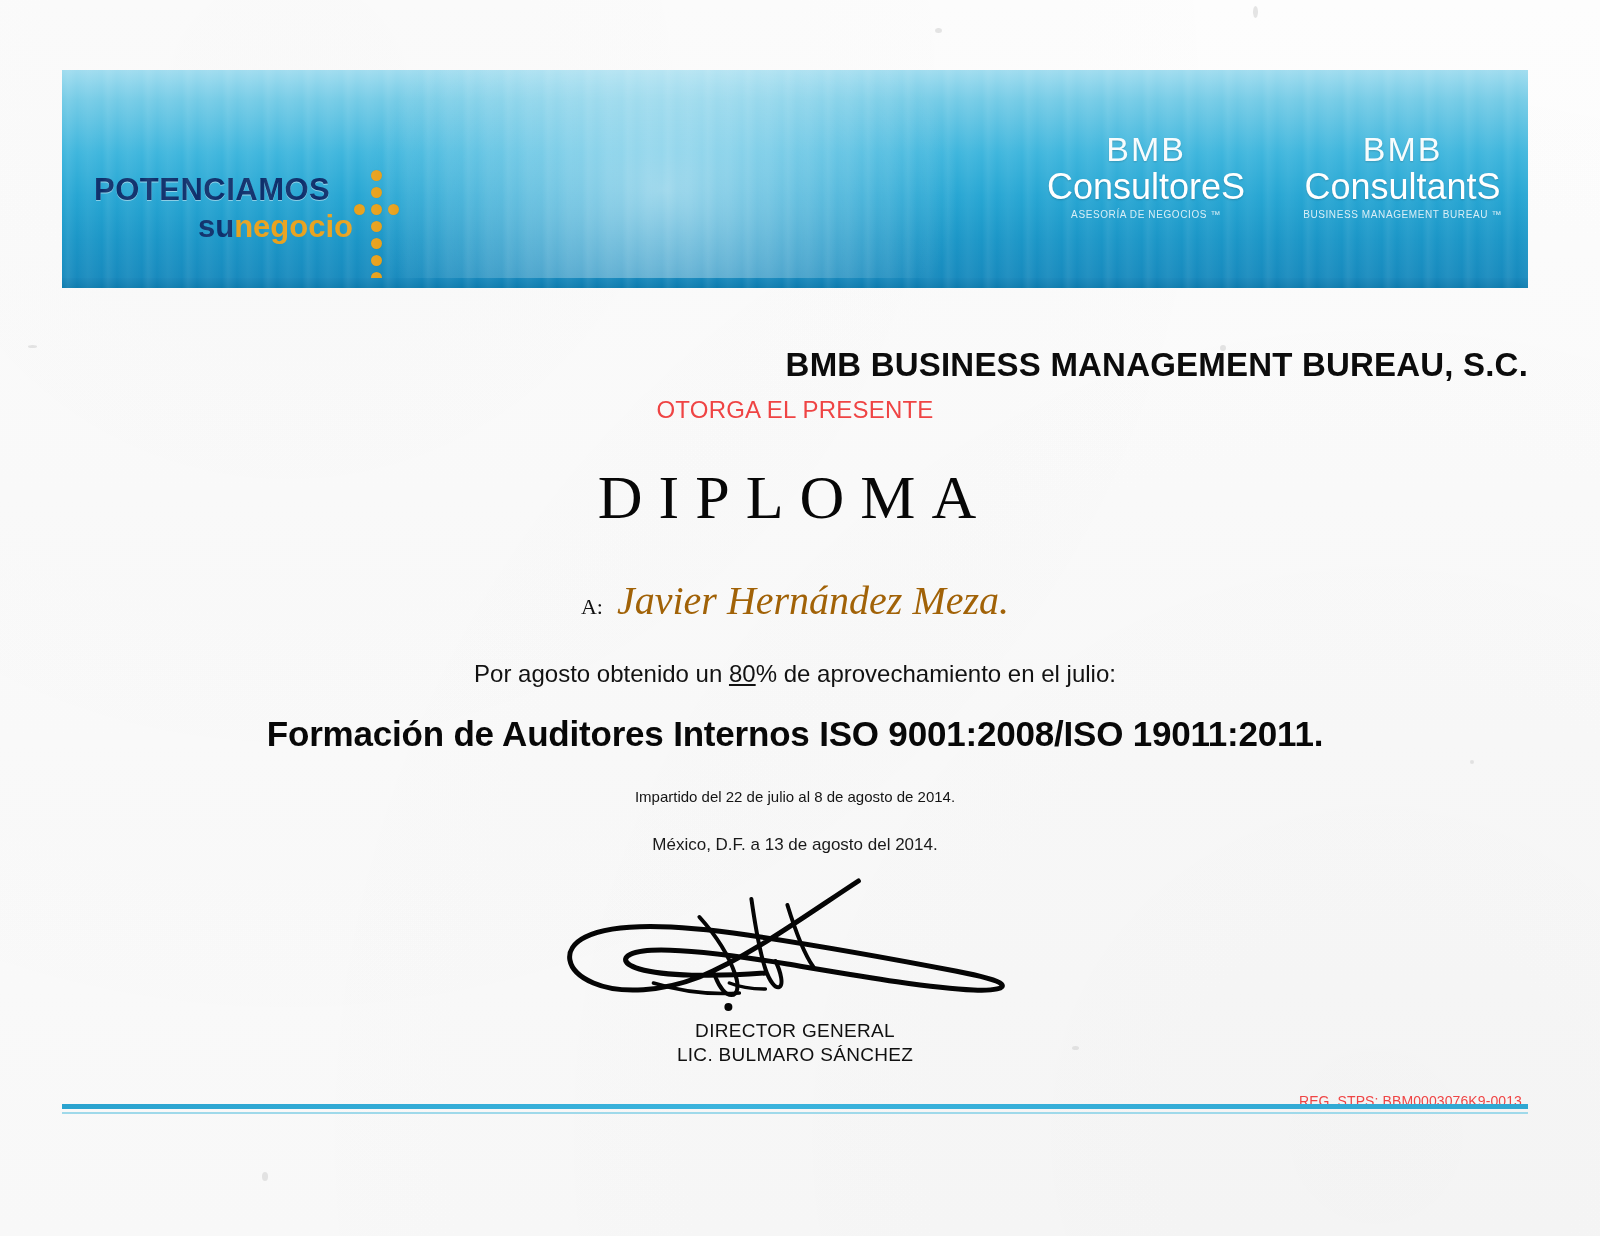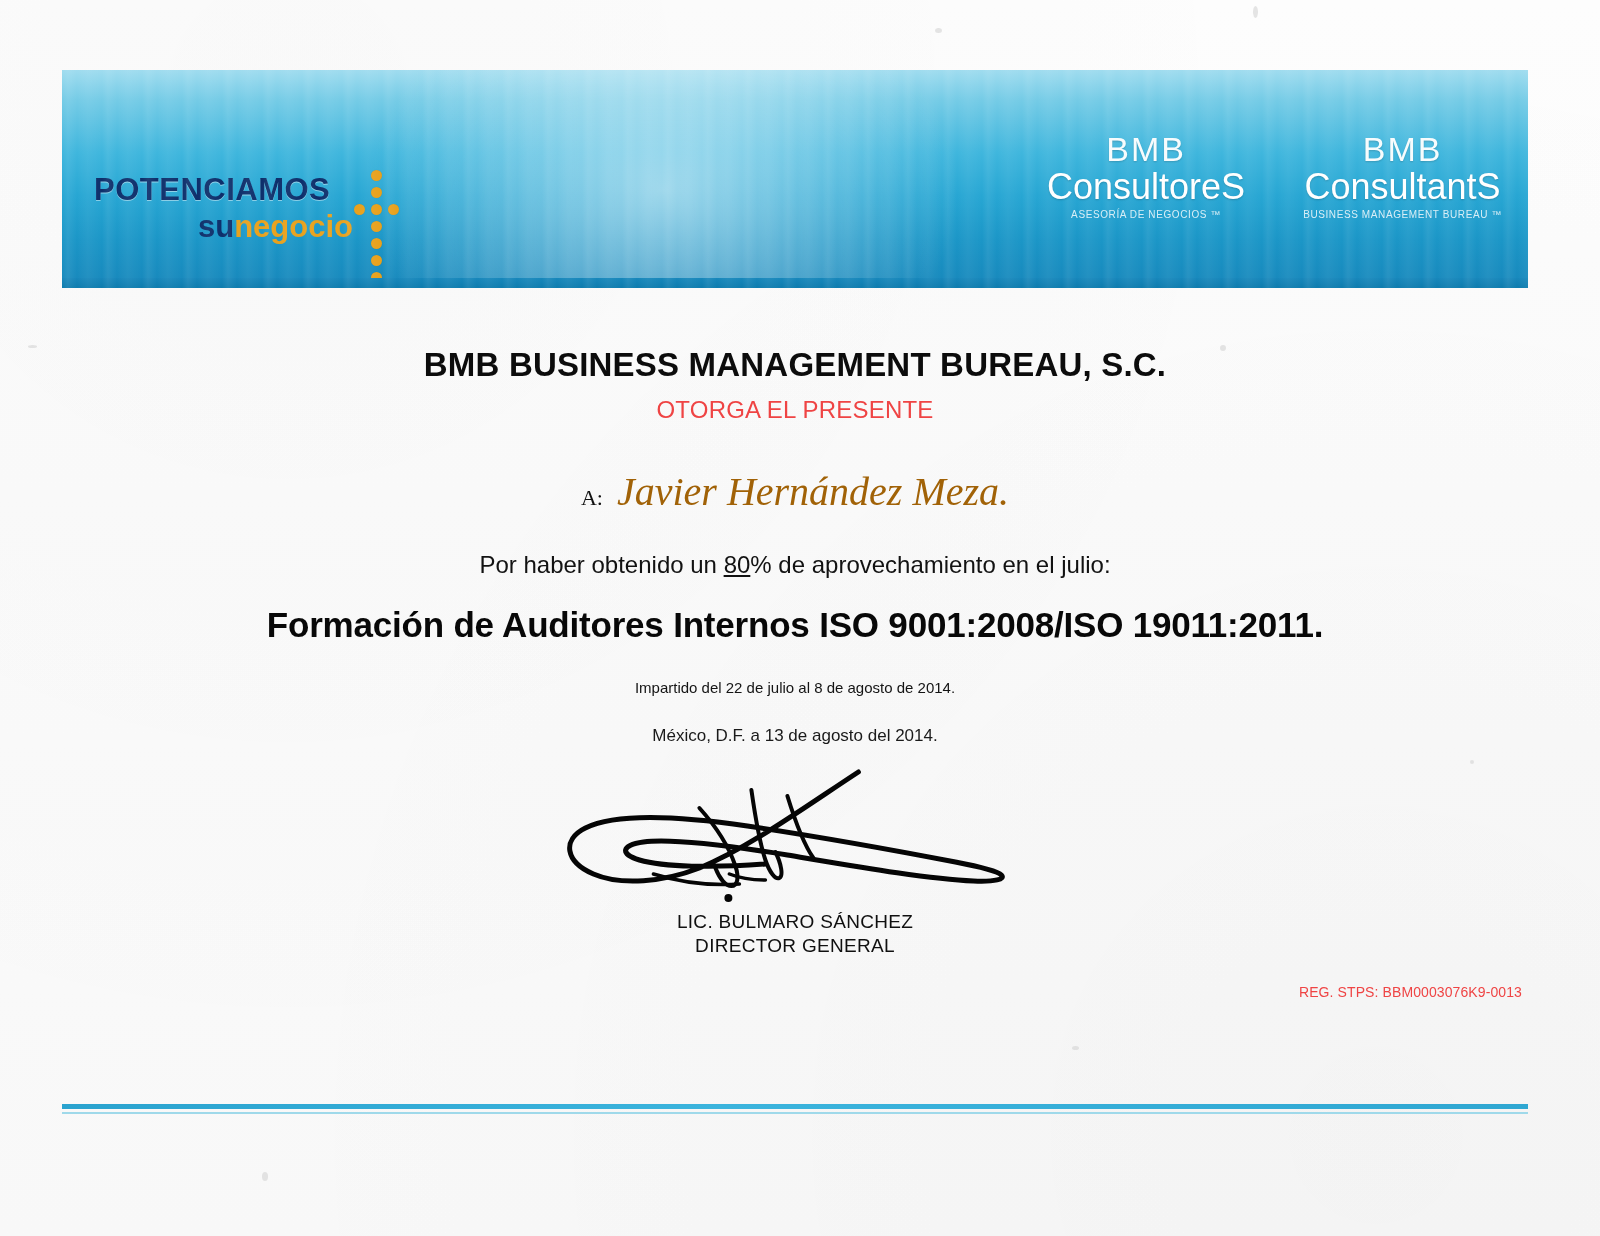--- a/index.html
+++ b/index.html
@@ -159,20 +159,21 @@
   .body-area {
     position: relative;
     padding-top: 58px;
     text-align: center;
   }
   .org-name {
     font-size: 33px;
     font-weight: bold;
     letter-spacing: .2px;
     color: #0c0c0c;
+    text-align: right;
   }
   .otorga {
     margin-top: 12px;
     font-size: 24px;
     color: #ef4444;
     letter-spacing: .2px;
   }
   .diploma {
     margin-top: 38px;
     font-family: "Liberation Serif", serif;
@@ -325,28 +326,29 @@
     </div>
 
     <div class="banner-bottom-edge"></div>
   </div>
 
   <div class="body-area">
 
     <div class="org-name">BMB BUSINESS MANAGEMENT BUREAU, S.C.</div>
     <div class="otorga">OTORGA EL PRESENTE</div>
 
+    <div class="diploma">DIPLOMA</div>
 
     <div class="recipient-row">
       <span class="recipient-prefix">A:</span>
       <span class="recipient-name">Javier Hernández Meza.</span>
     </div>
 
     <div class="achieved">
-      <span>Por haber obtenido un</span>
+      <span>Por agosto obtenido un</span>
       <span class="pct">80</span><span>%</span>
       <span>de aprovechamiento en el julio:</span>
     </div>
 
     <div class="course">Formación de Auditores Internos ISO 9001:2008/ISO 19011:2011.</div>
 
     <div class="dates">Impartido del 22 de julio al 8 de agosto de 2014.</div>
 
     <div class="place-date">México, D.F. a 13 de agosto del 2014.</div>
 
@@ -365,22 +367,22 @@
           <path d="M196,52 C214,72 226,92 232,110 C236,122 234,130 228,130
                    C222,130 216,122 212,112" stroke-width="4"></path>
           <path d="M226,118 C236,122 248,124 262,124" stroke-width="3.5"></path>
           <path d="M150,118 C176,126 208,130 236,128" stroke-width="3.5"></path>
         </g>
         <circle cx="225" cy="142" r="4" fill="#050505"></circle>
       </svg>
     </div>
 
     <div class="signer">
+      <div>DIRECTOR GENERAL</div>
       <div>LIC. BULMARO SÁNCHEZ</div>
-      <div>DIRECTOR GENERAL</div>
     </div>
 
     <div class="reg">REG. STPS: BBM0003076K9-0013</div>
   </div>
 
   <div class="footer-rules">
     <div class="rule-thick"></div>
     <div class="rule-thin"></div>
   </div>
 

